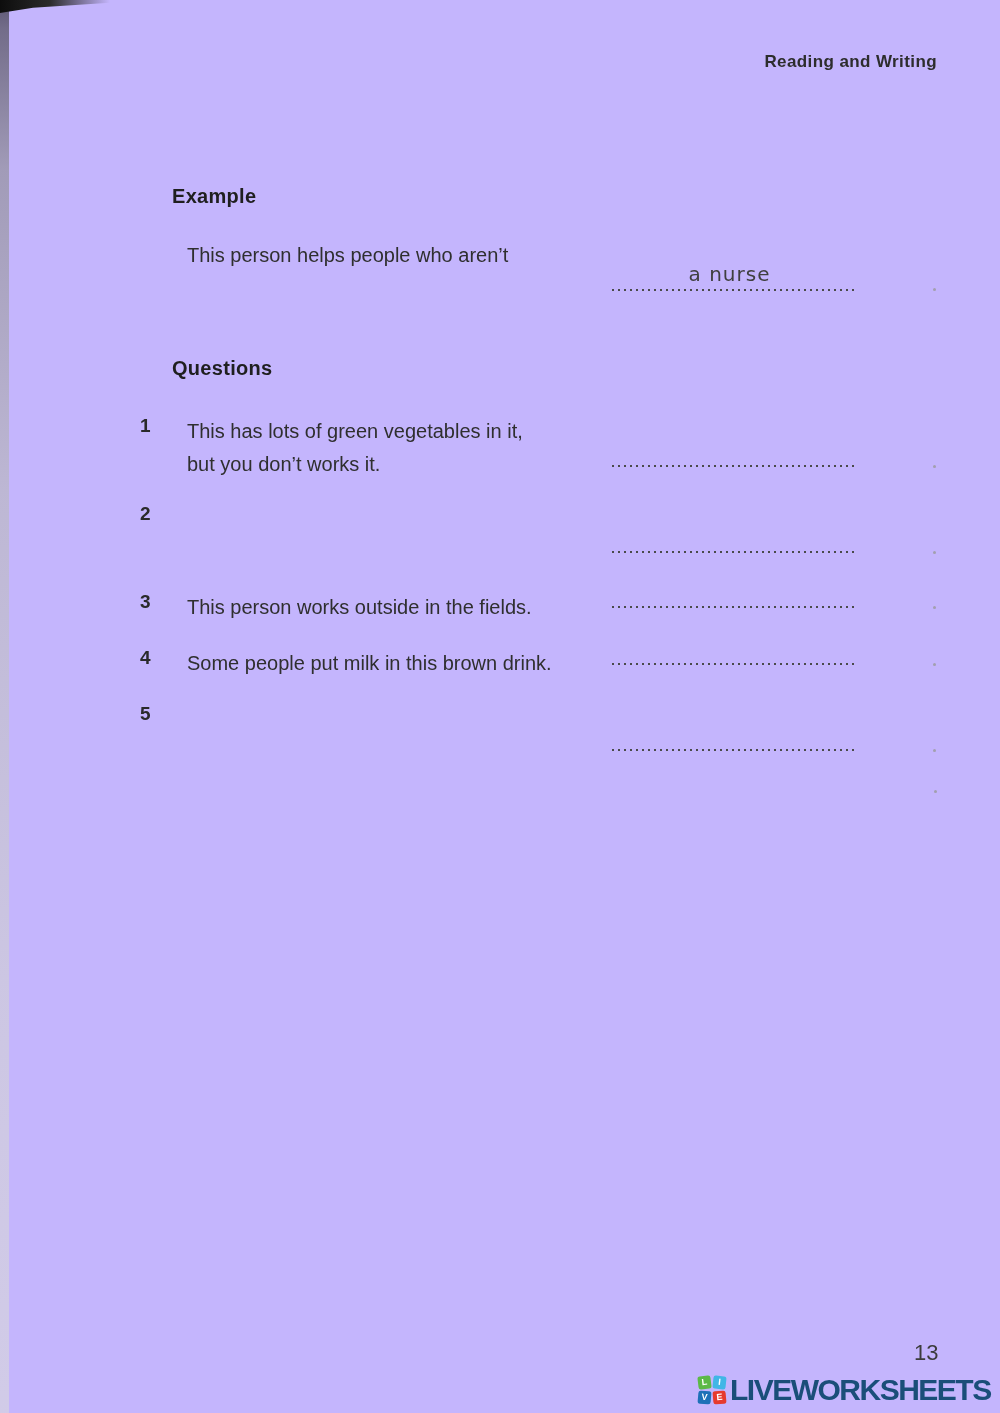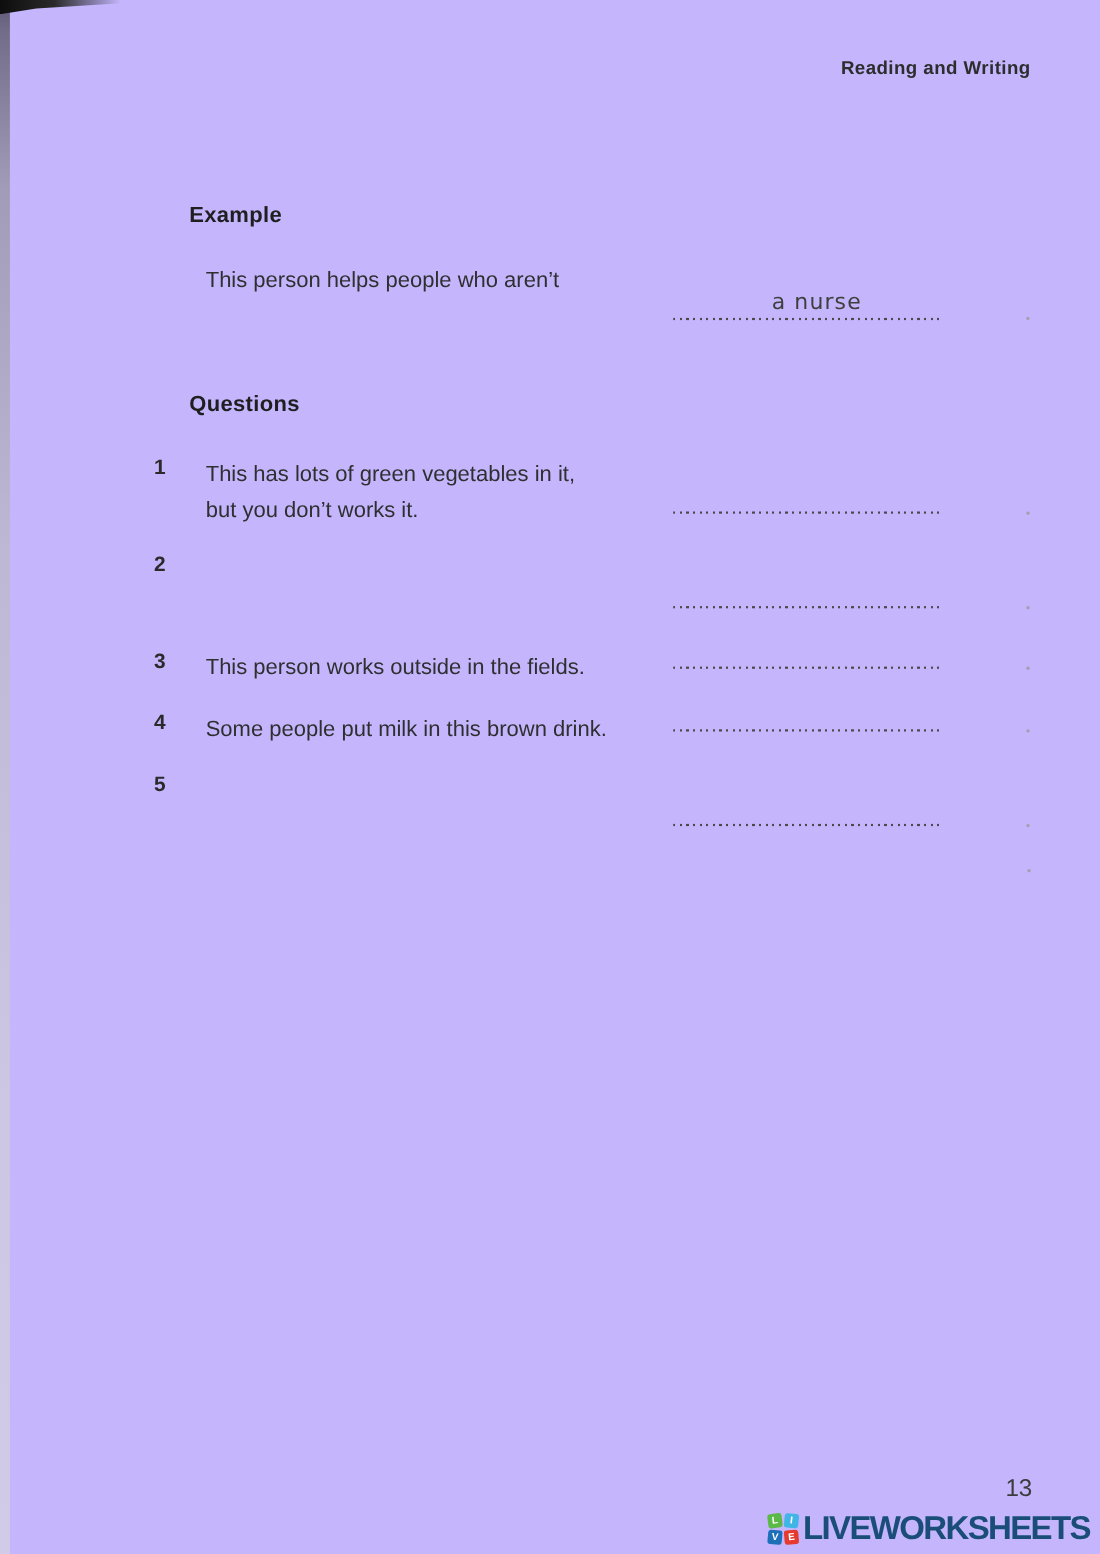--- a/index.html
+++ b/index.html
@@ -43,21 +43,21 @@
   }
   .q-text div{white-space:nowrap;}
   .ans-line{
     position:absolute;left:612px;width:243px;height:12px;cursor:text;
     background-image:repeating-linear-gradient(to right,#4a4a4a 0 2px,transparent 2px 6px);
     background-repeat:no-repeat;
     background-position:left bottom;
     background-size:100% 2.5px;
   }
   .ex-answer{
-    position:absolute;left:621px;top:262px;width:243px;
+    position:absolute;left:608px;top:262px;width:243px;
     text-align:center;font-family:"DejaVu Sans",sans-serif;
     font-size:20px;color:#3f3f3f;letter-spacing:1px;
   }
   .page-num{
     position:absolute;left:914px;top:1340px;
     font-size:22px;color:#3c3c3c;
   }
   .logo{
     position:absolute;left:698px;top:1374px;height:32px;
     display:flex;align-items:center;cursor:pointer;

